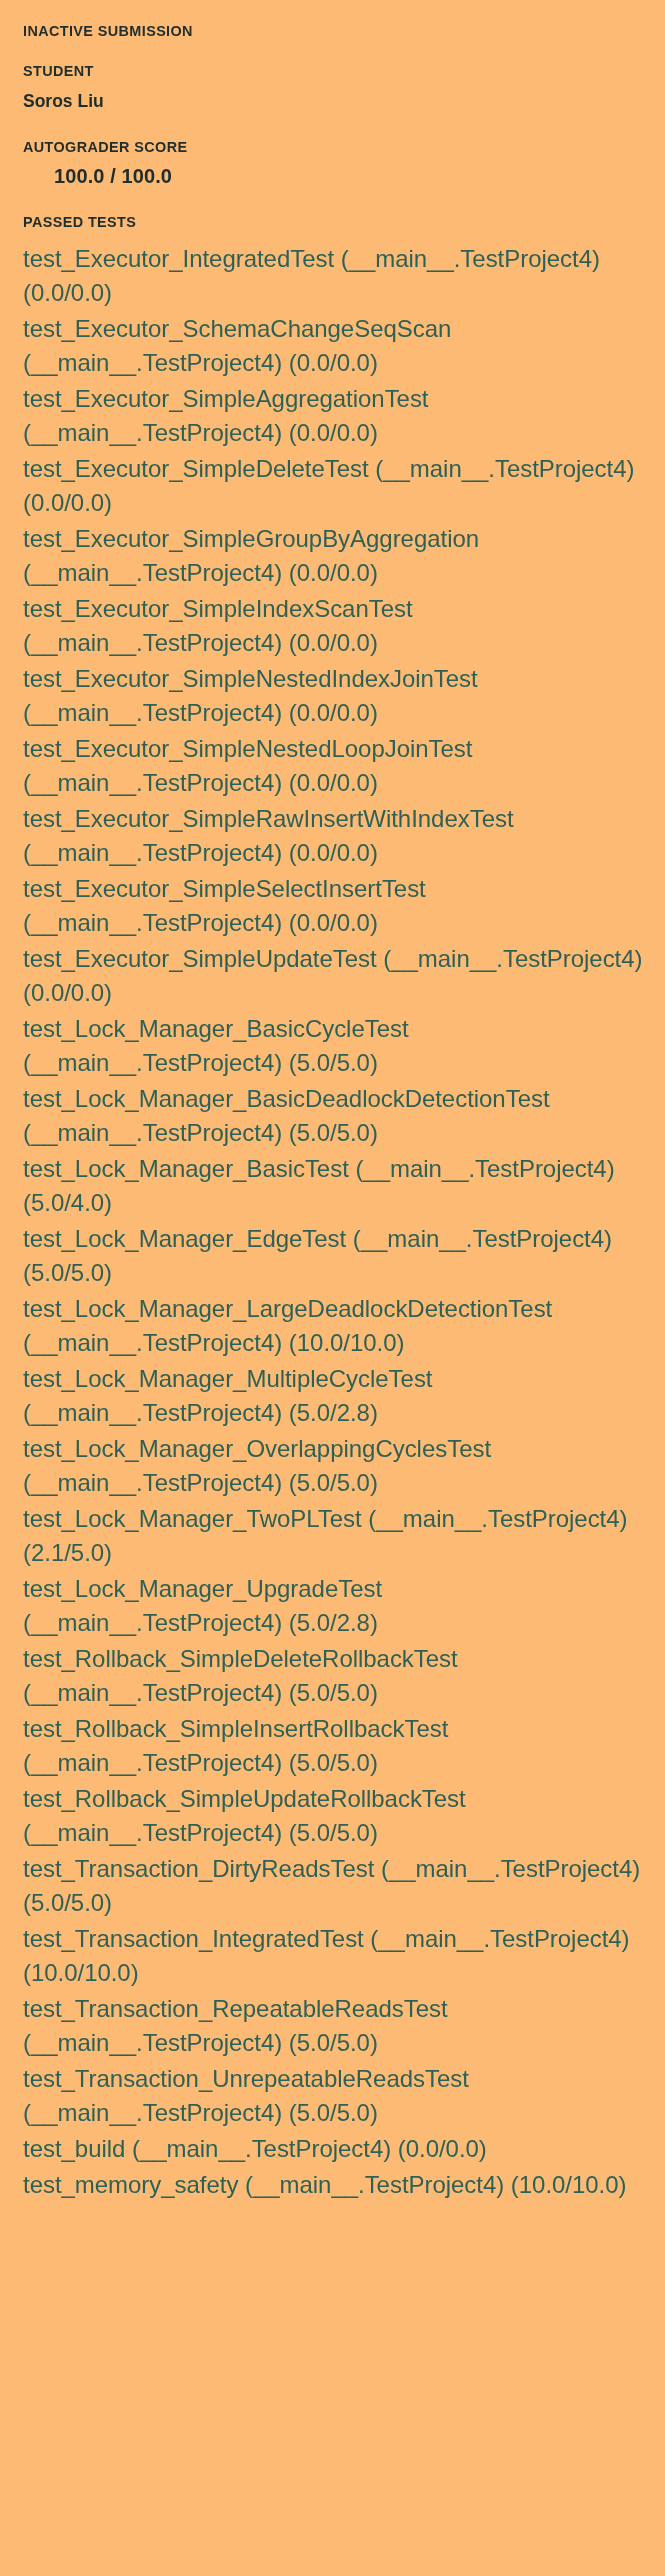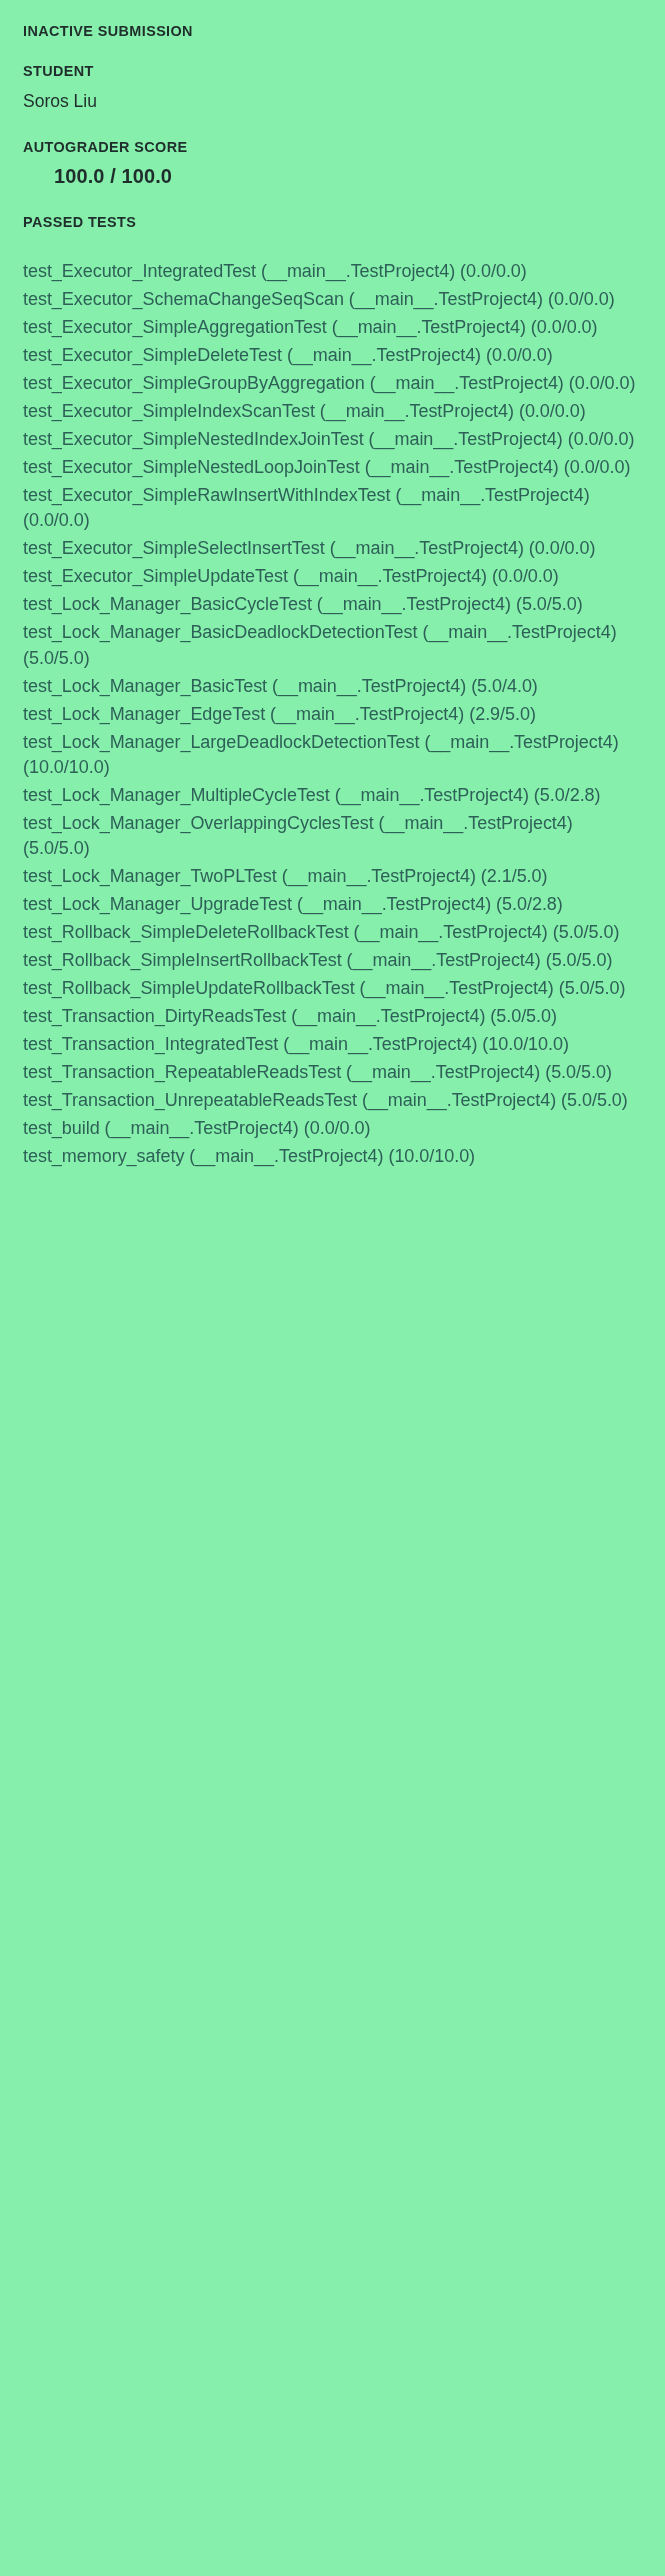--- a/index.html
+++ b/index.html
@@ -9,21 +9,21 @@
   body {
     width: 666px;
     background: #eff1f2;
     font-family: "Liberation Sans", sans-serif;
     -webkit-font-smoothing: antialiased;
   }
   .panel {
     width: 666px;
     min-height: 2576px;
     box-sizing: border-box;
-    background: #86efac;
+    background: #fdba74;
     padding: 23px 23px 35px 23px;
   }
   .section-label {
     font-size: 14.4px;
     font-weight: bold;
     letter-spacing: 0.4px;
     color: #1f2d2b;
     text-transform: uppercase;
     margin: 0;
     line-height: 1.2;
@@ -32,47 +32,47 @@
     margin-bottom: 26px;
   }
   .block.tight {
     margin-bottom: 23px;
   }
   .value-text {
     font-size: 17.5px;
     color: #1f2d2b;
     margin-top: 10.5px;
     line-height: 1.25;
-    font-weight: normal;
+    font-weight: bold;
   }
   .score-text {
     font-size: 20px;
     color: #1f2d2b;
     margin-top: 7.9px;
     line-height: 1.2;
     font-weight: bold;
     letter-spacing: 0.1px;
     margin-left: 31px;
   }
   .tests-label {
-    margin-bottom: 28px;
+    margin-bottom: 11px;
   }
   ul.test-list {
     list-style: none;
     margin: 0;
     padding: 0;
   }
   ul.test-list li {
     margin: 0;
     padding: 0;
   }
   a.test-link {
     display: block;
     color: #2d6157;
-    font-size: 18px;
+    font-size: 24px;
     line-height: 1.40;
     text-decoration: none;
     letter-spacing: -0.04px;
     word-break: normal;
     overflow-wrap: break-word;
     padding-bottom: 2.8px;
   }
 </style>
 </head>
 <body>
@@ -132,21 +132,21 @@
         <li>
           <a class="test-link">test_Lock_Manager_BasicCycleTest (__main__.TestProject4) (5.0/5.0)</a>
         </li>
         <li>
           <a class="test-link">test_Lock_Manager_BasicDeadlockDetectionTest (__main__.TestProject4) (5.0/5.0)</a>
         </li>
         <li>
           <a class="test-link">test_Lock_Manager_BasicTest (__main__.TestProject4) (5.0/4.0)</a>
         </li>
         <li>
-          <a class="test-link">test_Lock_Manager_EdgeTest (__main__.TestProject4) (2.9/5.0)</a>
+          <a class="test-link">test_Lock_Manager_EdgeTest (__main__.TestProject4) (5.0/5.0)</a>
         </li>
         <li>
           <a class="test-link">test_Lock_Manager_LargeDeadlockDetectionTest (__main__.TestProject4) (10.0/10.0)</a>
         </li>
         <li>
           <a class="test-link">test_Lock_Manager_MultipleCycleTest (__main__.TestProject4) (5.0/2.8)</a>
         </li>
         <li>
           <a class="test-link">test_Lock_Manager_OverlappingCyclesTest (__main__.TestProject4) (5.0/5.0)</a>
         </li>

